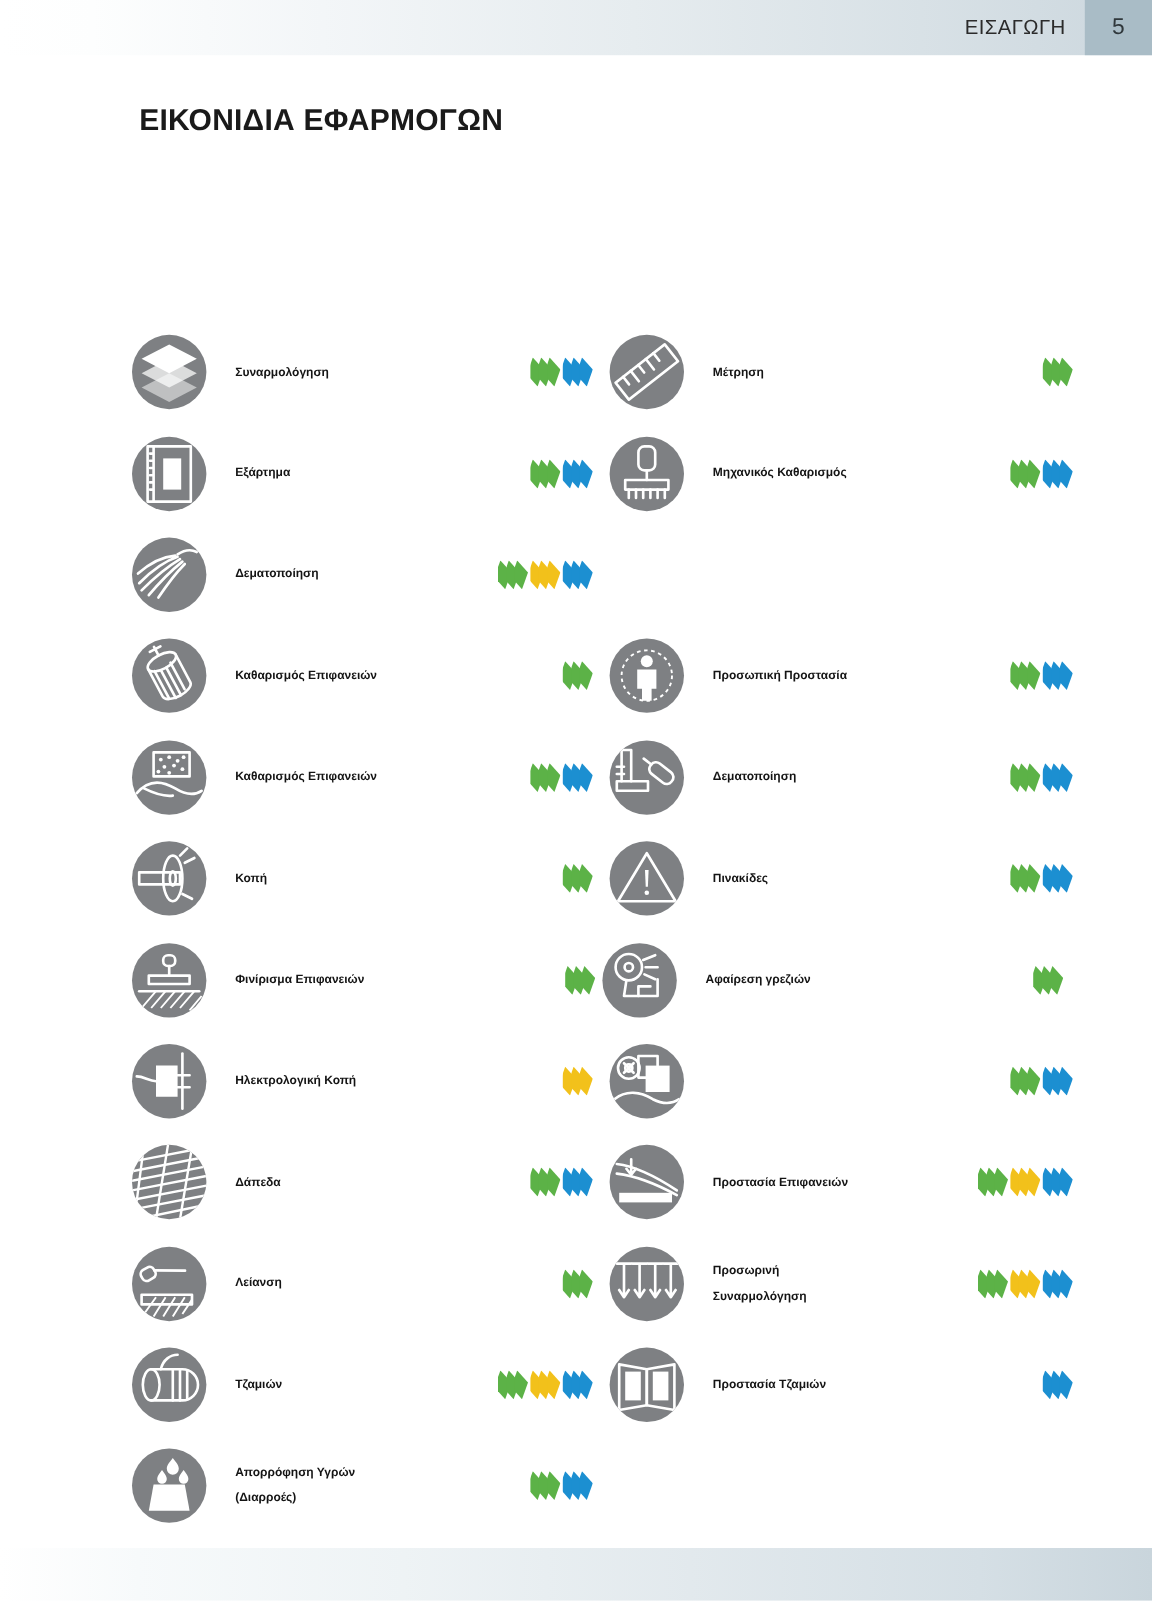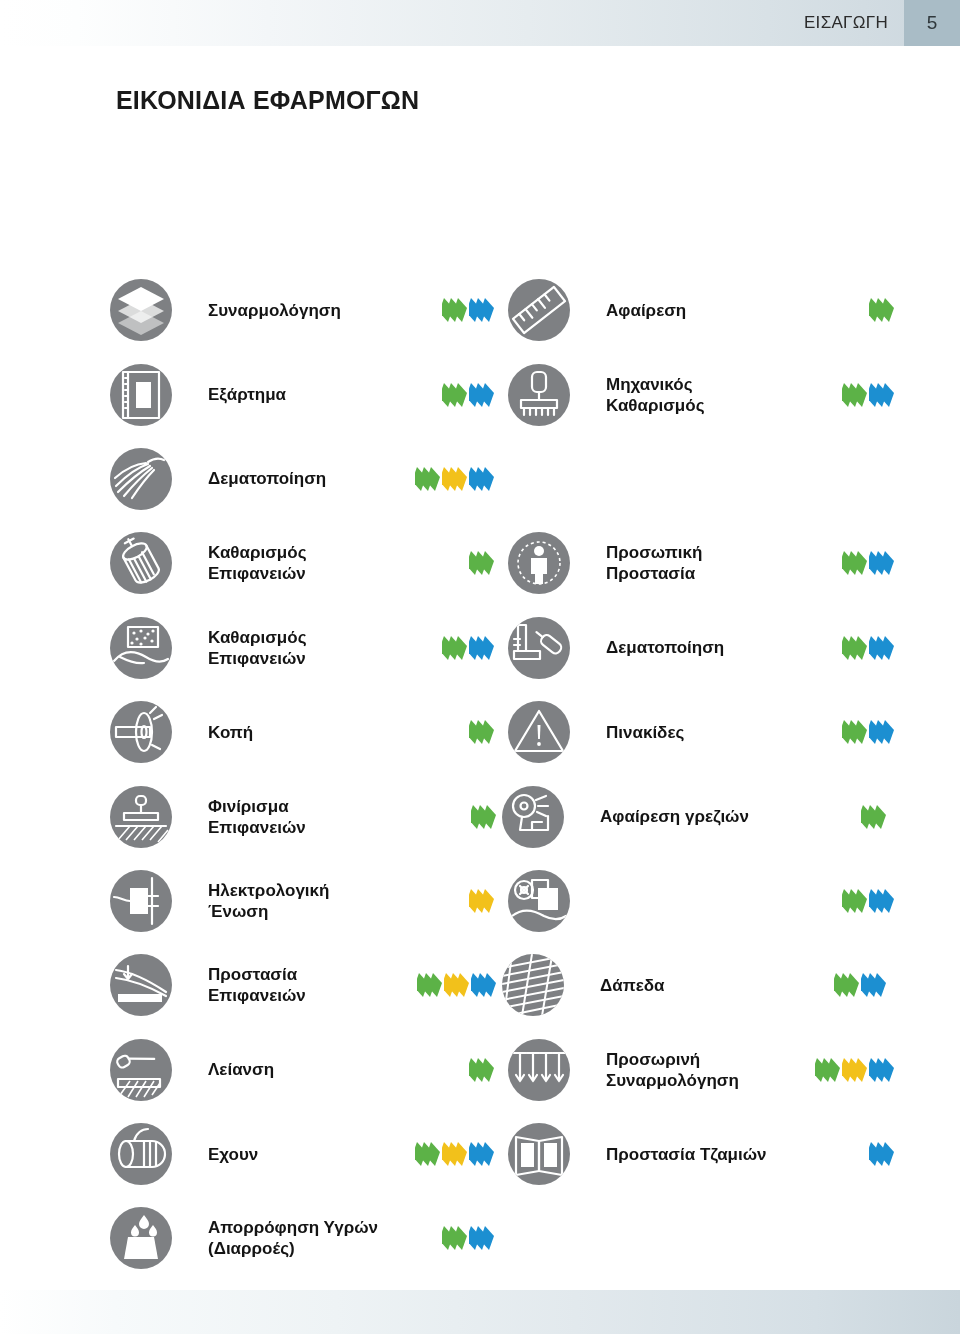--- a/index.html
+++ b/index.html
@@ -104,22 +104,22 @@
     background: #7e8083;
     flex: 0 0 62px;
     display: flex;
     align-items: center;
     justify-content: center;
     overflow: hidden;
   }
   .icon-badge svg { display: block; }
 
   .cell-label {
-    margin-left: 36px;
-    font-size: 17px;
+    margin-left: 24px;
+    font-size: 10px;
     font-weight: bold;
     line-height: 21px;
     color: #141414;
     width: 180px;
   }
 
   
   .chevrons {
     position: absolute;
     right: 16px;
@@ -190,21 +190,21 @@
       </div>
       <div class="cell right">
         <div class="icon-badge">
           <svg width="62" height="62" viewBox="0 0 62 62">
             <g transform="rotate(-38 31 31)">
               <rect x="5" y="22" width="52" height="18" stroke="#ffffff" fill="none" stroke-width="2.2" stroke-linejoin="round" stroke-linecap="round"></rect>
      <path stroke="#ffffff" fill="none" stroke-width="2.2" stroke-linejoin="round" stroke-linecap="round" d="M13 22v8M21 22v11M29 22v8M37 22v11M45 22v8"></path>
             </g>
           </svg>
         </div>
-        <div class="cell-label">Αφαίρεση</div>
+        <div class="cell-label">Μέτρηση</div>
         <div class="chevrons">
           <span class="chev-group" style="margin-left: 3px;">
             <span class="chev" style="margin-left: 0px;"><svg width="11" height="24" viewBox="0 0 11 24">
                 <path d="M0 0 L9 10 L4 24 L-5 14 Z" fill="#5CB247" transform="translate(2,0)"></path>
               </svg></span>
             <span class="chev" style="margin-left: -2px;"><svg width="11" height="24" viewBox="0 0 11 24">
                 <path d="M0 0 L9 10 L4 24 L-5 14 Z" fill="#5CB247" transform="translate(2,0)"></path>
               </svg></span>
             <span class="chev" style="margin-left: -2px;"><svg width="11" height="24" viewBox="0 0 11 24">
                 <path d="M0 0 L9 10 L4 24 L-5 14 Z" fill="#5CB247" transform="translate(2,0)"></path>
@@ -594,21 +594,21 @@
     <div class="grid-row">
       <div class="cell left">
         <div class="icon-badge">
           <svg width="62" height="62" viewBox="0 0 62 62">
             <path stroke="#ffffff" fill="none" stroke-width="2.2" stroke-linejoin="round" stroke-linecap="round" d="M42 8v46"></path>
      <path fill="#ffffff" d="M20 18h18v26H20z"></path>
      <path stroke="#ffffff" fill="none" stroke-width="2.2" stroke-linejoin="round" stroke-linecap="round" d="M38 26h10M38 36h10"></path>
      <path stroke="#ffffff" fill="none" stroke-width="2.2" stroke-linejoin="round" stroke-linecap="round" d="M20 31 C14 31 10 27 4 27"></path>
           </svg>
         </div>
-        <div class="cell-label">Ηλεκτρολογική Ένωση</div>
+        <div class="cell-label">Ηλεκτρολογική Κοπή</div>
         <div class="chevrons">
           <span class="chev-group" style="margin-left: 3px;">
             <span class="chev" style="margin-left: 0px;"><svg width="11" height="24" viewBox="0 0 11 24">
                 <path d="M0 0 L9 10 L4 24 L-5 14 Z" fill="#F2C11B" transform="translate(2,0)"></path>
               </svg></span>
             <span class="chev" style="margin-left: -2px;"><svg width="11" height="24" viewBox="0 0 11 24">
                 <path d="M0 0 L9 10 L4 24 L-5 14 Z" fill="#F2C11B" transform="translate(2,0)"></path>
               </svg></span>
             <span class="chev" style="margin-left: -2px;"><svg width="11" height="24" viewBox="0 0 11 24">
                 <path d="M0 0 L9 10 L4 24 L-5 14 Z" fill="#F2C11B" transform="translate(2,0)"></path>
@@ -647,20 +647,55 @@
                 <path d="M0 0 L9 10 L4 24 L-5 14 Z" fill="#1C8FD1" transform="translate(2,0)"></path>
               </svg></span>
             <span class="chev" style="margin-left: -2px;"><svg width="11" height="24" viewBox="0 0 11 24">
                 <path d="M0 0 L9 10 L4 24 L-5 14 Z" fill="#1C8FD1" transform="translate(2,0)"></path>
               </svg></span>
           </span>
         </div>
       </div>
     </div>
     <div class="grid-row">
+      <div class="cell left">
+        <div class="icon-badge">
+          <svg width="62" height="62" viewBox="0 0 62 62">
+            <g stroke="#ffffff" fill="none" stroke-width="2">
+     <path d="M0 14 L62 2M0 22 L62 10M0 30 L62 18M0 38 L62 26M0 46 L62 34M0 54 L62 42M4 62 L62 50"></path>
+     <path d="M10 0 L2 62M30 0 L20 62M50 2 L40 62"></path>
+            </g>
+          </svg>
+        </div>
+        <div class="cell-label">Δάπεδα</div>
+        <div class="chevrons">
+          <span class="chev-group" style="margin-left: 3px;">
+            <span class="chev" style="margin-left: 0px;"><svg width="11" height="24" viewBox="0 0 11 24">
+                <path d="M0 0 L9 10 L4 24 L-5 14 Z" fill="#5CB247" transform="translate(2,0)"></path>
+              </svg></span>
+            <span class="chev" style="margin-left: -2px;"><svg width="11" height="24" viewBox="0 0 11 24">
+                <path d="M0 0 L9 10 L4 24 L-5 14 Z" fill="#5CB247" transform="translate(2,0)"></path>
+              </svg></span>
+            <span class="chev" style="margin-left: -2px;"><svg width="11" height="24" viewBox="0 0 11 24">
+                <path d="M0 0 L9 10 L4 24 L-5 14 Z" fill="#5CB247" transform="translate(2,0)"></path>
+              </svg></span>
+          </span>
+          <span class="chev-group" style="margin-left: 3px;">
+            <span class="chev" style="margin-left: 0px;"><svg width="11" height="24" viewBox="0 0 11 24">
+                <path d="M0 0 L9 10 L4 24 L-5 14 Z" fill="#1C8FD1" transform="translate(2,0)"></path>
+              </svg></span>
+            <span class="chev" style="margin-left: -2px;"><svg width="11" height="24" viewBox="0 0 11 24">
+                <path d="M0 0 L9 10 L4 24 L-5 14 Z" fill="#1C8FD1" transform="translate(2,0)"></path>
+              </svg></span>
+            <span class="chev" style="margin-left: -2px;"><svg width="11" height="24" viewBox="0 0 11 24">
+                <path d="M0 0 L9 10 L4 24 L-5 14 Z" fill="#1C8FD1" transform="translate(2,0)"></path>
+              </svg></span>
+          </span>
+        </div>
+      </div>
       <div class="cell right">
         <div class="icon-badge">
           <svg width="62" height="62" viewBox="0 0 62 62">
             <path stroke="#ffffff" fill="none" stroke-width="2.2" stroke-linejoin="round" stroke-linecap="round" d="M6 16 C22 18 38 26 56 38"></path>
      <path stroke="#ffffff" fill="none" stroke-width="2.2" stroke-linejoin="round" stroke-linecap="round" d="M6 24 C22 26 38 32 56 42"></path>
      <rect x="8" y="40" width="44" height="8" fill="#ffffff"></rect>
      <path stroke="#ffffff" fill="none" stroke-width="2.2" stroke-linejoin="round" stroke-linecap="round" d="M18 12v12M14 20 18 25 22 20"></path>
           </svg>
         </div>
         <div class="cell-label">Προστασία Επιφανειών</div>
@@ -678,55 +713,20 @@
           </span>
           <span class="chev-group" style="margin-left: 3px;">
             <span class="chev" style="margin-left: 0px;"><svg width="11" height="24" viewBox="0 0 11 24">
                 <path d="M0 0 L9 10 L4 24 L-5 14 Z" fill="#F2C11B" transform="translate(2,0)"></path>
               </svg></span>
             <span class="chev" style="margin-left: -2px;"><svg width="11" height="24" viewBox="0 0 11 24">
                 <path d="M0 0 L9 10 L4 24 L-5 14 Z" fill="#F2C11B" transform="translate(2,0)"></path>
               </svg></span>
             <span class="chev" style="margin-left: -2px;"><svg width="11" height="24" viewBox="0 0 11 24">
                 <path d="M0 0 L9 10 L4 24 L-5 14 Z" fill="#F2C11B" transform="translate(2,0)"></path>
-              </svg></span>
-          </span>
-          <span class="chev-group" style="margin-left: 3px;">
-            <span class="chev" style="margin-left: 0px;"><svg width="11" height="24" viewBox="0 0 11 24">
-                <path d="M0 0 L9 10 L4 24 L-5 14 Z" fill="#1C8FD1" transform="translate(2,0)"></path>
-              </svg></span>
-            <span class="chev" style="margin-left: -2px;"><svg width="11" height="24" viewBox="0 0 11 24">
-                <path d="M0 0 L9 10 L4 24 L-5 14 Z" fill="#1C8FD1" transform="translate(2,0)"></path>
-              </svg></span>
-            <span class="chev" style="margin-left: -2px;"><svg width="11" height="24" viewBox="0 0 11 24">
-                <path d="M0 0 L9 10 L4 24 L-5 14 Z" fill="#1C8FD1" transform="translate(2,0)"></path>
-              </svg></span>
-          </span>
-        </div>
-      </div>
-      <div class="cell left">
-        <div class="icon-badge">
-          <svg width="62" height="62" viewBox="0 0 62 62">
-            <g stroke="#ffffff" fill="none" stroke-width="2">
-     <path d="M0 14 L62 2M0 22 L62 10M0 30 L62 18M0 38 L62 26M0 46 L62 34M0 54 L62 42M4 62 L62 50"></path>
-     <path d="M10 0 L2 62M30 0 L20 62M50 2 L40 62"></path>
-            </g>
-          </svg>
-        </div>
-        <div class="cell-label">Δάπεδα</div>
-        <div class="chevrons">
-          <span class="chev-group" style="margin-left: 3px;">
-            <span class="chev" style="margin-left: 0px;"><svg width="11" height="24" viewBox="0 0 11 24">
-                <path d="M0 0 L9 10 L4 24 L-5 14 Z" fill="#5CB247" transform="translate(2,0)"></path>
-              </svg></span>
-            <span class="chev" style="margin-left: -2px;"><svg width="11" height="24" viewBox="0 0 11 24">
-                <path d="M0 0 L9 10 L4 24 L-5 14 Z" fill="#5CB247" transform="translate(2,0)"></path>
-              </svg></span>
-            <span class="chev" style="margin-left: -2px;"><svg width="11" height="24" viewBox="0 0 11 24">
-                <path d="M0 0 L9 10 L4 24 L-5 14 Z" fill="#5CB247" transform="translate(2,0)"></path>
               </svg></span>
           </span>
           <span class="chev-group" style="margin-left: 3px;">
             <span class="chev" style="margin-left: 0px;"><svg width="11" height="24" viewBox="0 0 11 24">
                 <path d="M0 0 L9 10 L4 24 L-5 14 Z" fill="#1C8FD1" transform="translate(2,0)"></path>
               </svg></span>
             <span class="chev" style="margin-left: -2px;"><svg width="11" height="24" viewBox="0 0 11 24">
                 <path d="M0 0 L9 10 L4 24 L-5 14 Z" fill="#1C8FD1" transform="translate(2,0)"></path>
               </svg></span>
             <span class="chev" style="margin-left: -2px;"><svg width="11" height="24" viewBox="0 0 11 24">
@@ -815,21 +815,21 @@
     <div class="grid-row">
       <div class="cell left">
         <div class="icon-badge">
           <svg width="62" height="62" viewBox="0 0 62 62">
             <ellipse cx="16" cy="31" rx="7" ry="13" stroke="#ffffff" fill="none" stroke-width="2.2" stroke-linejoin="round" stroke-linecap="round"></ellipse>
      <path stroke="#ffffff" fill="none" stroke-width="2.2" stroke-linejoin="round" stroke-linecap="round" d="M16 18h26a13 13 0 0 1 0 26H16"></path>
      <path stroke="#ffffff" fill="none" stroke-width="2.2" stroke-linejoin="round" stroke-linecap="round" d="M34 18v26M40 18v26M46 19v24"></path>
      <path stroke="#ffffff" fill="none" stroke-width="2.2" stroke-linejoin="round" stroke-linecap="round" d="M24 18 C26 10 32 6 38 6"></path>
           </svg>
         </div>
-        <div class="cell-label">Εχουν</div>
+        <div class="cell-label">Τζαμιών</div>
         <div class="chevrons">
           <span class="chev-group" style="margin-left: 3px;">
             <span class="chev" style="margin-left: 0px;"><svg width="11" height="24" viewBox="0 0 11 24">
                 <path d="M0 0 L9 10 L4 24 L-5 14 Z" fill="#5CB247" transform="translate(2,0)"></path>
               </svg></span>
             <span class="chev" style="margin-left: -2px;"><svg width="11" height="24" viewBox="0 0 11 24">
                 <path d="M0 0 L9 10 L4 24 L-5 14 Z" fill="#5CB247" transform="translate(2,0)"></path>
               </svg></span>
             <span class="chev" style="margin-left: -2px;"><svg width="11" height="24" viewBox="0 0 11 24">
                 <path d="M0 0 L9 10 L4 24 L-5 14 Z" fill="#5CB247" transform="translate(2,0)"></path>

